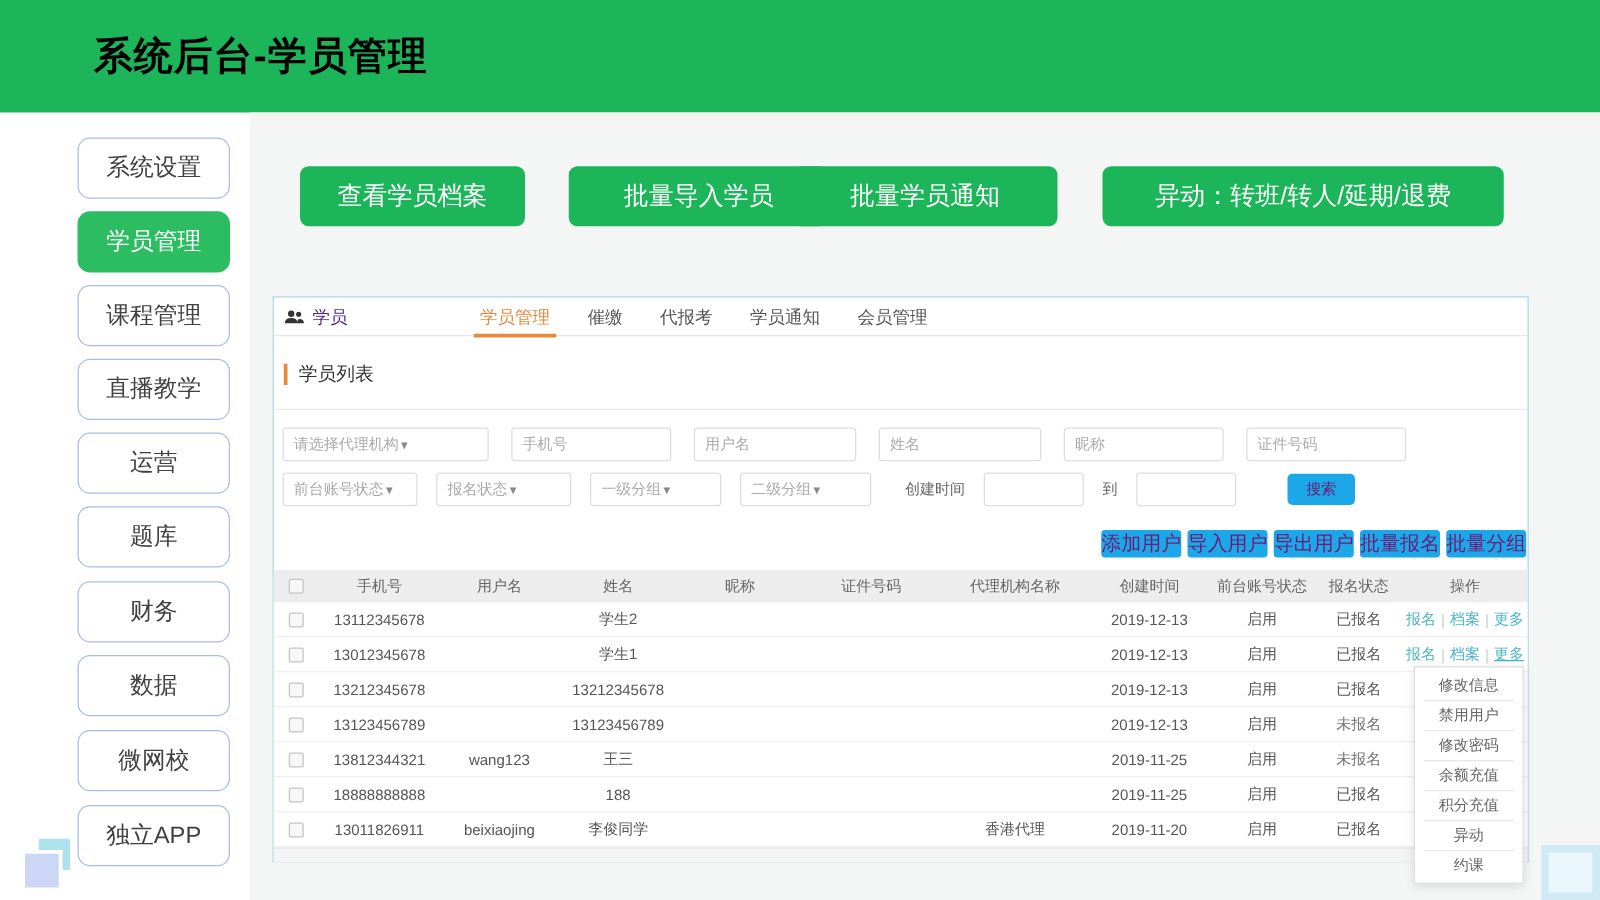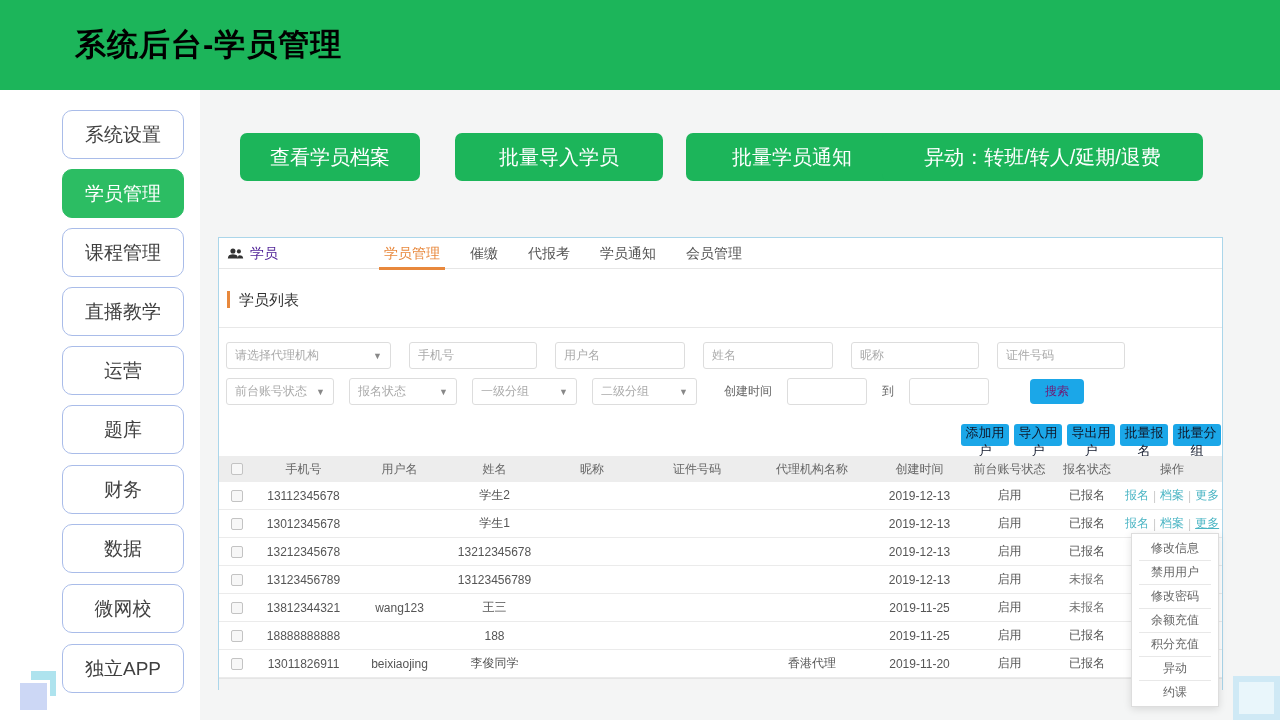--- a/index.html
+++ b/index.html
@@ -43,29 +43,29 @@
     border-bottom:1px solid #e8e8e8; }
   .sect-title { position:absolute; left:8px; top:22px; padding-left:9px; font-size:15px;
     color:#333; border-left:3px solid #e8883c; line-height:17px; }
 
   .f-row { position:absolute; left:7px; display:flex; align-items:center; }
   .f-row1 { top:104px; gap:18px; }
   .f-row2 { top:140px; gap:15px; }
   .inp, .sel { height:27px; background:#fff; border:1px solid #ddd; border-radius:3px;
     font-size:12px; color:#aaa; padding:0 8px; display:flex; align-items:center;
     font-family:inherit; }
-  .sel { justify-content:space-between; }
+  .sel { justify-content:flex-start; }
   .caret { color:#888; font-size:9px; }
   .f-label { font-size:12px; color:#666; }
   .search-btn { width:54px; height:25px; background:#1ba7e8; color:#701a75; border:none;
     border-radius:4px; font-size:12px; cursor:pointer; margin-left:26px; font-family:inherit; }
 
   .bulk-row { position:absolute; right:1px; top:186px; display:flex; gap:5px; }
-  .bbtn { width:48px; height:22px; background:#1ba7e8; color:#0f172a; border:none; border-radius:3px;
-    font-size:13px; cursor:pointer; font-family:inherit; }
+  .bbtn { width:64px; height:22px; background:#1ba7e8; color:#701a75; border:none; border-radius:3px;
+    font-size:16px; cursor:pointer; font-family:inherit; }
 
   
   .tbl { position:absolute; left:0; top:218px; width:1003px; font-size:12px; }
   .tr { display:flex; width:1003px; }
   .th-row { background:#ededed; color:#666; height:26px; }
   .data-row { background:#fff; border-bottom:1px solid #ebebeb; height:28px; color:#555; }
   .td { display:flex; align-items:center; justify-content:center; text-align:center; overflow:hidden; }
   .c0{width:36px;} .c1{width:97px;} .c2{width:95px;} .c3{width:95px;} .c4{width:100px;}
   .c5{width:110px;} .c6{width:120px;} .c7{width:95px;} .c8{width:85px;} .c9{width:70px;} .c10{width:100px;}
   .cb { width:12px; height:12px; border:1px solid #c3c3c3; border-radius:2px; background:#f7f7f7; cursor:pointer; }
@@ -108,21 +108,21 @@
 <div class="side-btn" style="top:287px">直播教学</div>
 <div class="side-btn" style="top:346px">运营</div>
 <div class="side-btn" style="top:405px">题库</div>
 <div class="side-btn" style="top:465px">财务</div>
 <div class="side-btn" style="top:524px">数据</div>
 <div class="side-btn" style="top:584px">微网校</div>
 <div class="side-btn" style="top:644px">独立APP</div>
 
 <button class="qbtn" style="left:240px;width:180px">查看学员档案</button>
 <button class="qbtn" style="left:455px;width:208px">批量导入学员</button>
-<button class="qbtn" style="left:686px;width:212px">批量学员通知</button>
+<button class="qbtn" style="left:634px;width:212px">批量学员通知</button>
 <button class="qbtn" style="left:882px;width:321px">异动：转班/转人/延期/退费</button>
 
 <div class="panel">
 
   <div class="tabs-bar">
     <div class="module">
       <svg class="people-ico" viewBox="0 0 20 14">
         <circle cx="7" cy="4" r="3" fill="#333"></circle>
           <path d="M1 13 Q1 8 7 8 Q13 8 13 13 Z" fill="#333"></path>
         <circle cx="14" cy="4.5" r="2.4" fill="#333"></circle>

